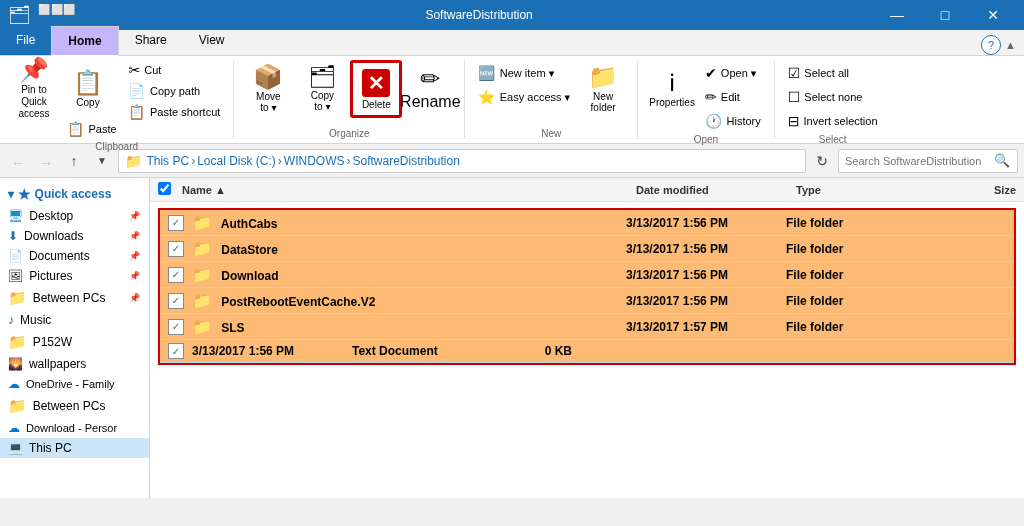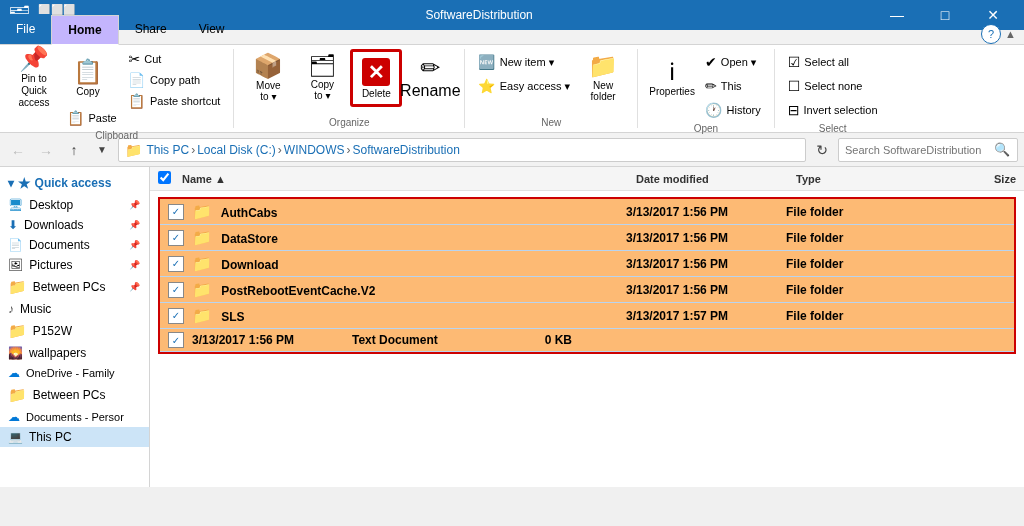--- a/index.html
+++ b/index.html
@@ -16,21 +16,21 @@
       font-size: 12px;
     }
     .title-bar-icons { display: flex; gap: 4px; margin-right: 8px; }
     .title-bar-title { flex: 1; text-align: center; font-size: 12px; }
     .title-bar-controls { display: flex; gap: 2px; }
     .title-bar-btn { width: 46px; height: 30px; background: transparent; border: none; color: white; font-size: 14px; cursor: pointer; display: flex; align-items: center; justify-content: center; }
 
     
     .ribbon-tabs {
       background: #f2f2f2;
-      height: 15px;
+      height: 26px;
       display: flex;
       align-items: flex-end;
       padding-left: 0;
       border-bottom: 1px solid #d4d4d4;
     }
     .ribbon-tab {
       padding: 6px 16px;
       font-size: 12px;
       cursor: pointer;
       height: 30px;
@@ -456,21 +456,21 @@
         <div class="icon">ℹ</div>
         <div style="font-size:10px;">Properties</div>
       </div>
       <div style="display:flex; flex-direction:column; gap:2px; justify-content:flex-start; padding-top:2px;">
         <div class="ribbon-btn-small" style="height:22px;">
           <span class="icon">✔</span>
           <span>Open ▾</span>
         </div>
         <div class="ribbon-btn-small" style="height:22px;">
           <span class="icon">✏</span>
-          <span>This</span>
+          <span>Edit</span>
         </div>
         <div class="ribbon-btn-small" style="height:22px;">
           <span class="icon">🕐</span>
           <span>History</span>
         </div>
       </div>
     </div>
     <div class="ribbon-group-label">Open</div>
   </div>
 
@@ -565,21 +565,21 @@
     <div class="sidebar-item">
       <span class="onedrive-icon">☁</span>
       <span style="font-size:11px;">OneDrive - Family</span>
     </div>
     <div class="sidebar-item">
       <span class="folder-icon">📁</span>
       <span>Between PCs</span>
     </div>
     <div class="sidebar-item">
       <span class="onedrive-icon">☁</span>
-      <span style="font-size:11px;">Documents - Persor</span>
+      <span style="font-size:11px;">Download - Persor</span>
     </div>
     <div class="sidebar-item active">
       <span class="thispc-icon">💻</span>
       <span>This PC</span>
     </div>
   </div>
 
   <div class="file-area">
     <div class="file-list-header">
       <div class="col-check">

